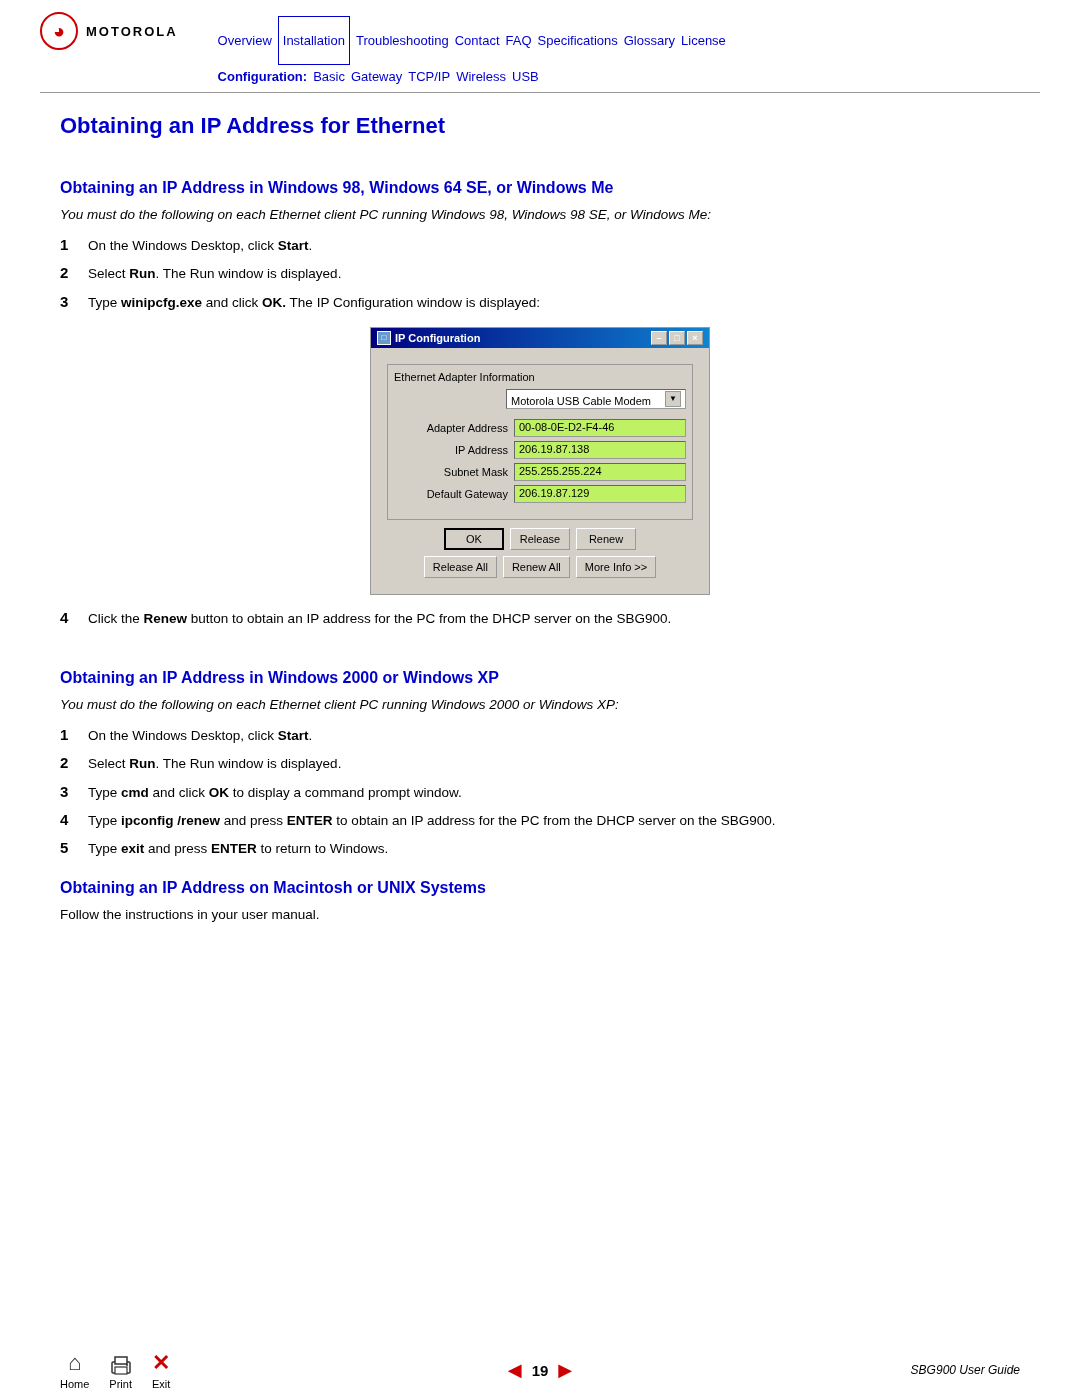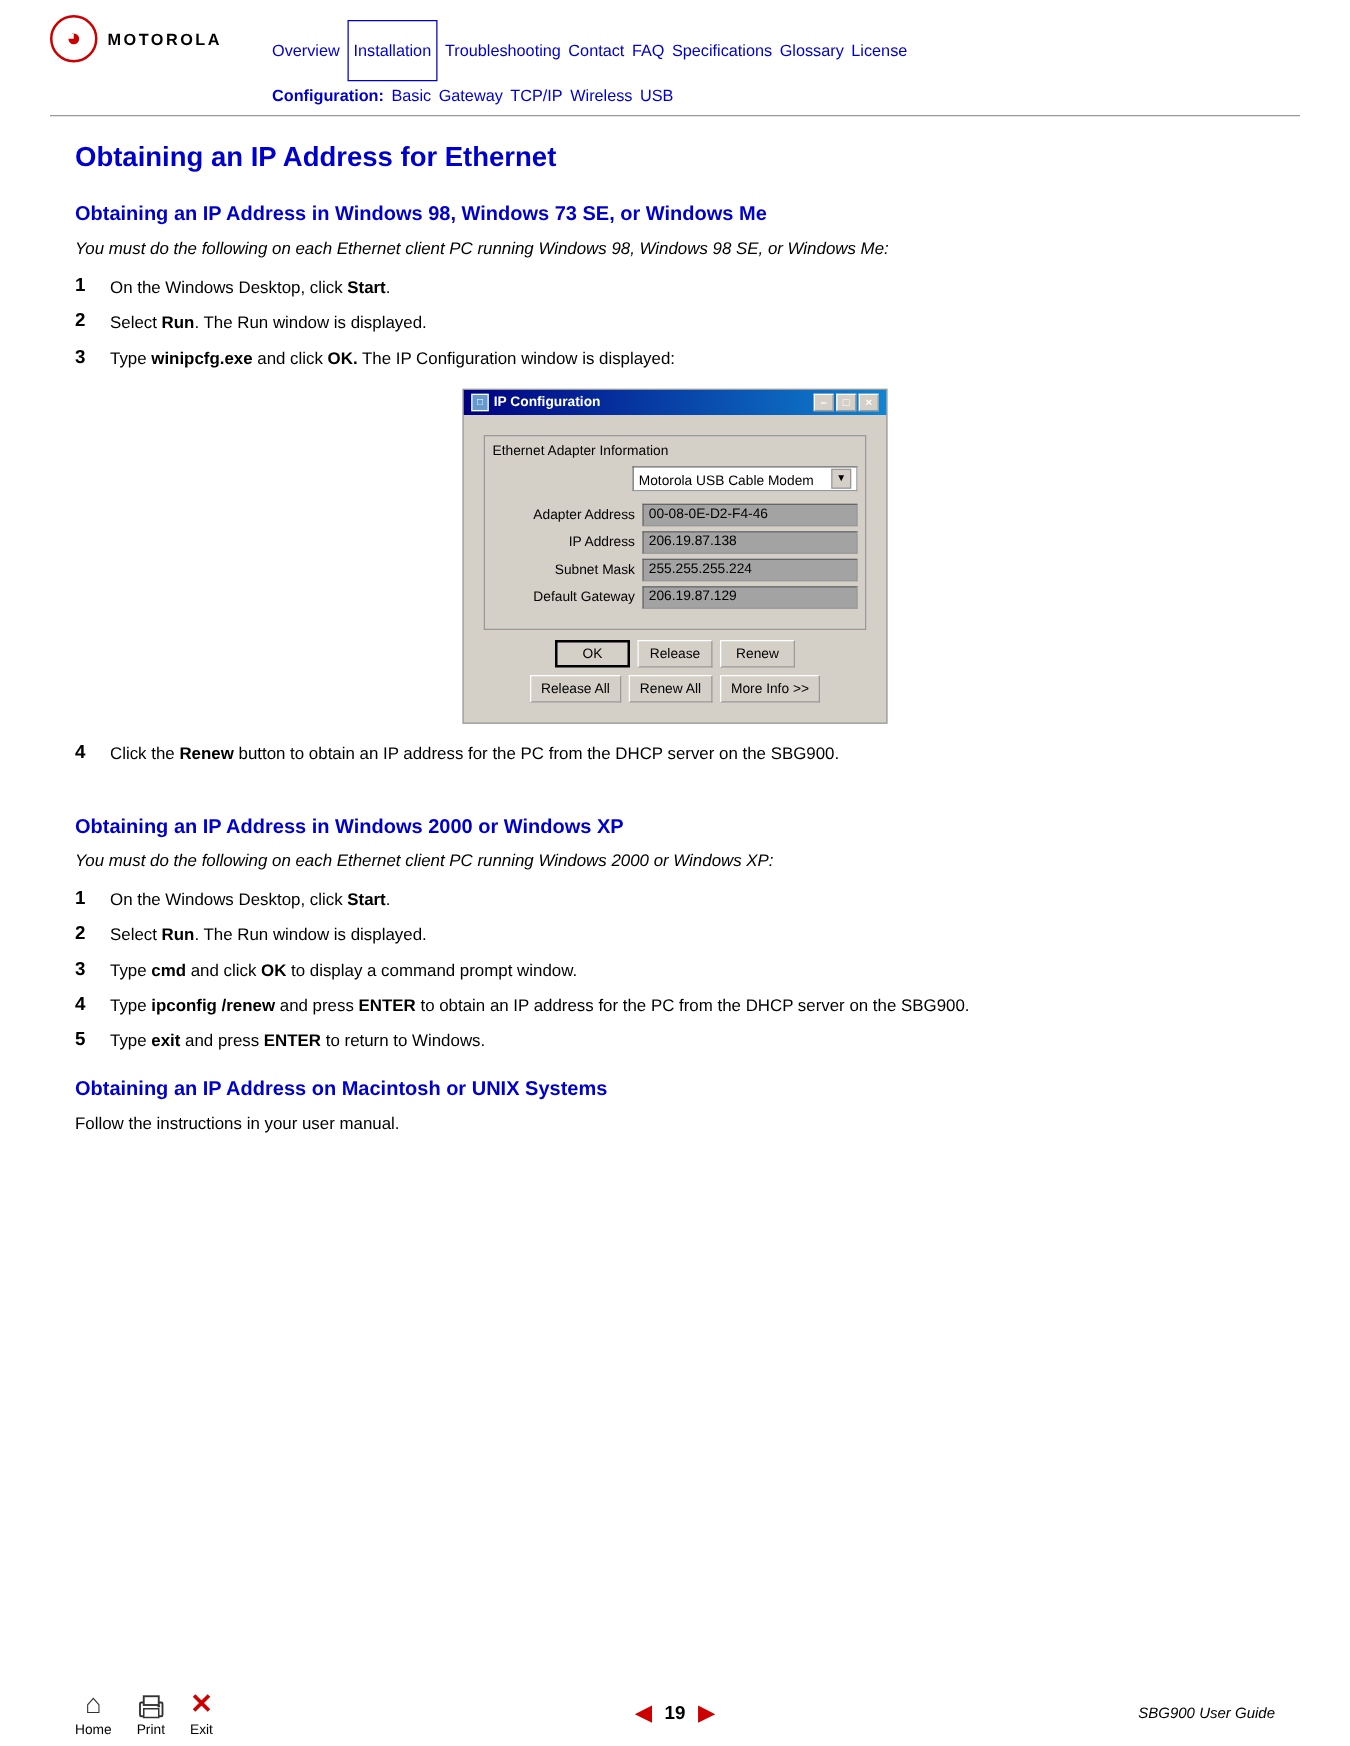--- a/index.html
+++ b/index.html
@@ -92,21 +92,21 @@
     }
     
     .content {
       padding: 20px 60px 20px 60px;
       flex: 1;
     }
     .page-title {
       font-size: 22px;
       font-weight: bold;
       color: #0000cc;
-      margin-bottom: 24px;
+      margin-bottom: 40px;
     }
     .section-title {
       font-size: 16px;
       font-weight: bold;
       color: #0000cc;
       margin-bottom: 10px;
     }
     .italic-note {
       font-style: italic;
       font-size: 13.5px;
@@ -239,21 +239,21 @@
     }
     .info-label {
       text-align: right;
       width: 120px;
       font-size: 11px;
       color: #000;
       padding-right: 6px;
     }
     .info-value {
       flex: 1;
-      background: #a3a3a3;
+      background: #bef264;
       border: 1px solid #999;
       border-top-color: #666;
       border-left-color: #666;
       height: 18px;
       padding: 1px 4px;
       font-size: 11px;
     }
     .button-row {
       display: flex;
       gap: 6px;
@@ -374,21 +374,21 @@
         <a class="nav-link" href="#">USB</a>
       </div>
     </div>
   </div>
   <div class="header-divider"></div>
 
   <div class="content">
     <h1 class="page-title">Obtaining an IP Address for Ethernet</h1>
 
     <div class="section-gap">
-      <h2 class="section-title">Obtaining an IP Address in Windows 98, Windows 73 SE, or Windows Me</h2>
+      <h2 class="section-title">Obtaining an IP Address in Windows 98, Windows 64 SE, or Windows Me</h2>
       <p class="italic-note">You must do the following on each Ethernet client PC running Windows 98, Windows 98 SE, or Windows Me:</p>
 
       <ol class="numbered-list">
         <li>
           <span class="list-num">1</span>
           <span class="list-text">On the Windows Desktop, click <span class="bold">Start</span>.</span>
         </li>
         <li>
           <span class="list-num">2</span>
           <span class="list-text">Select <span class="bold">Run</span>. The Run window is displayed.</span>

